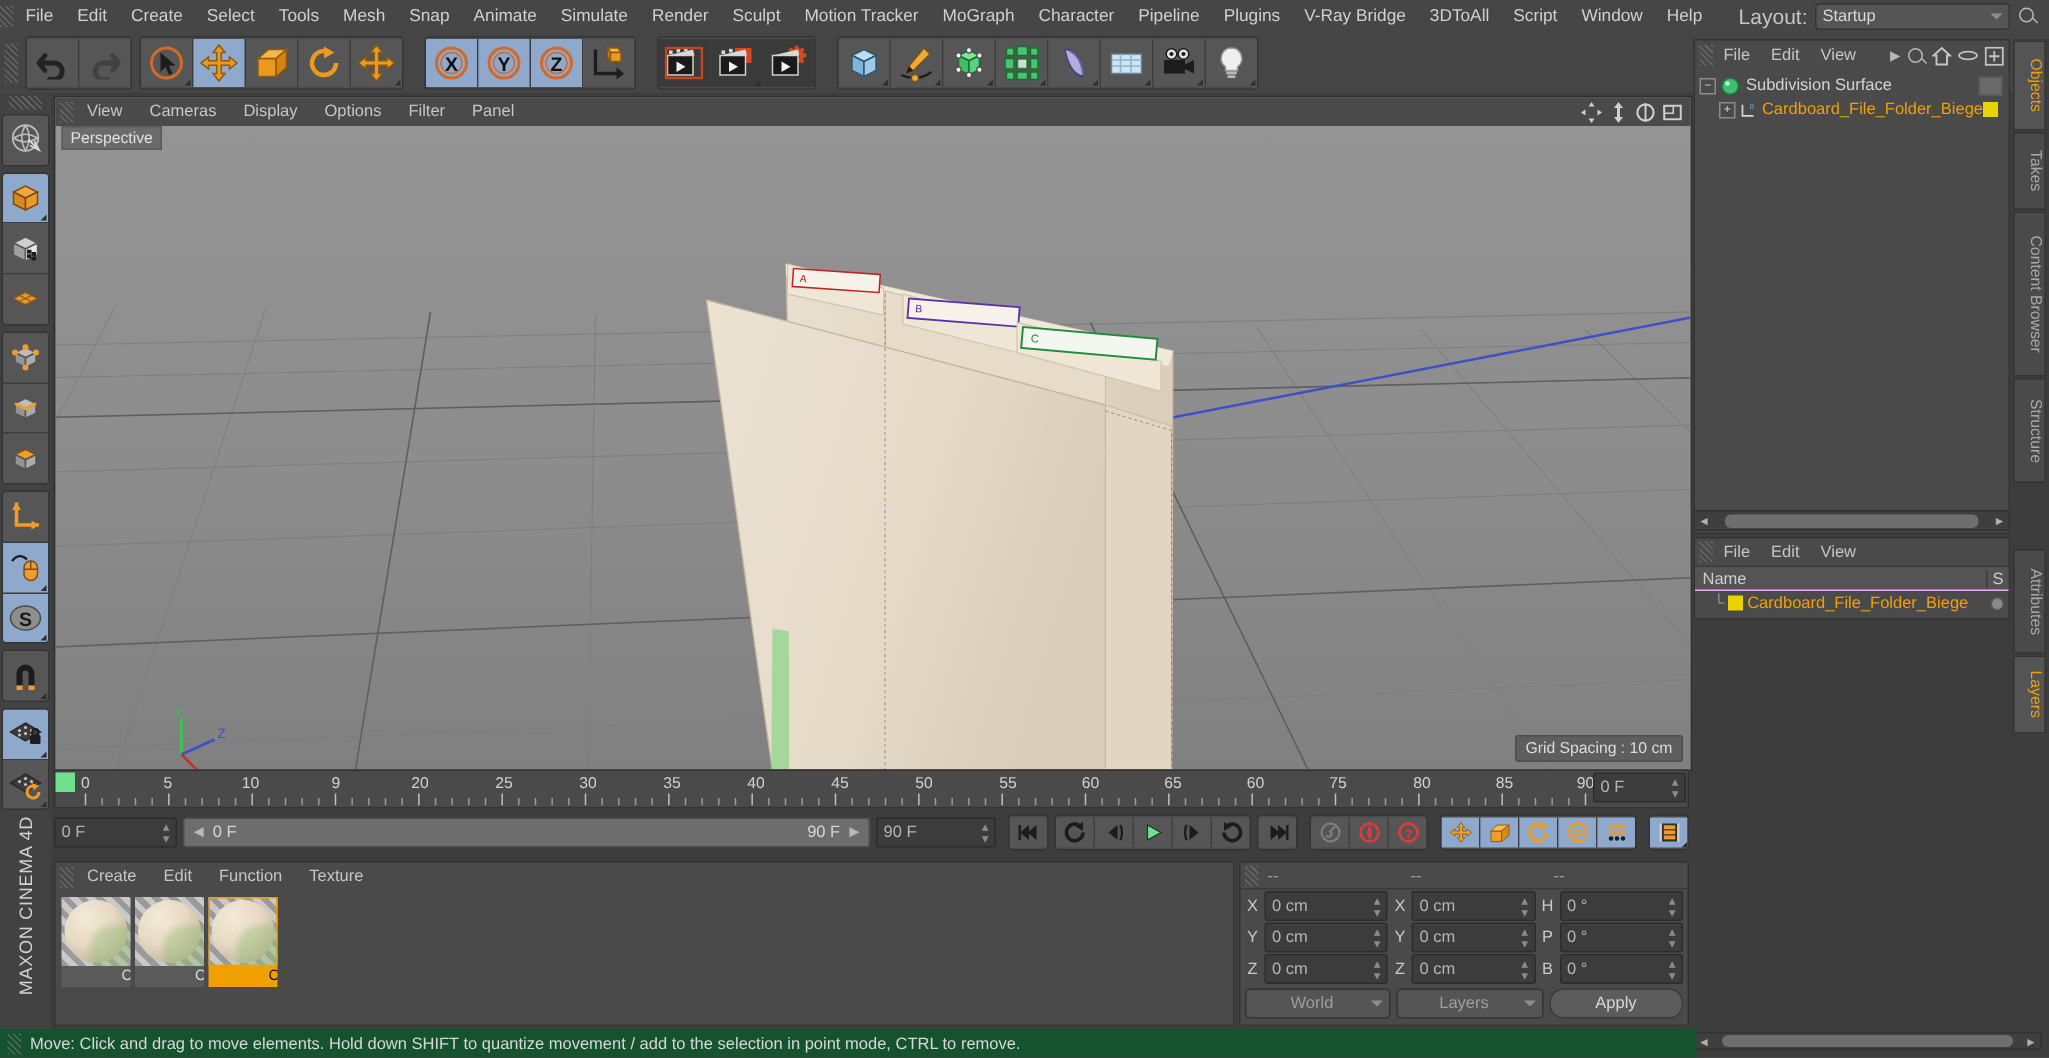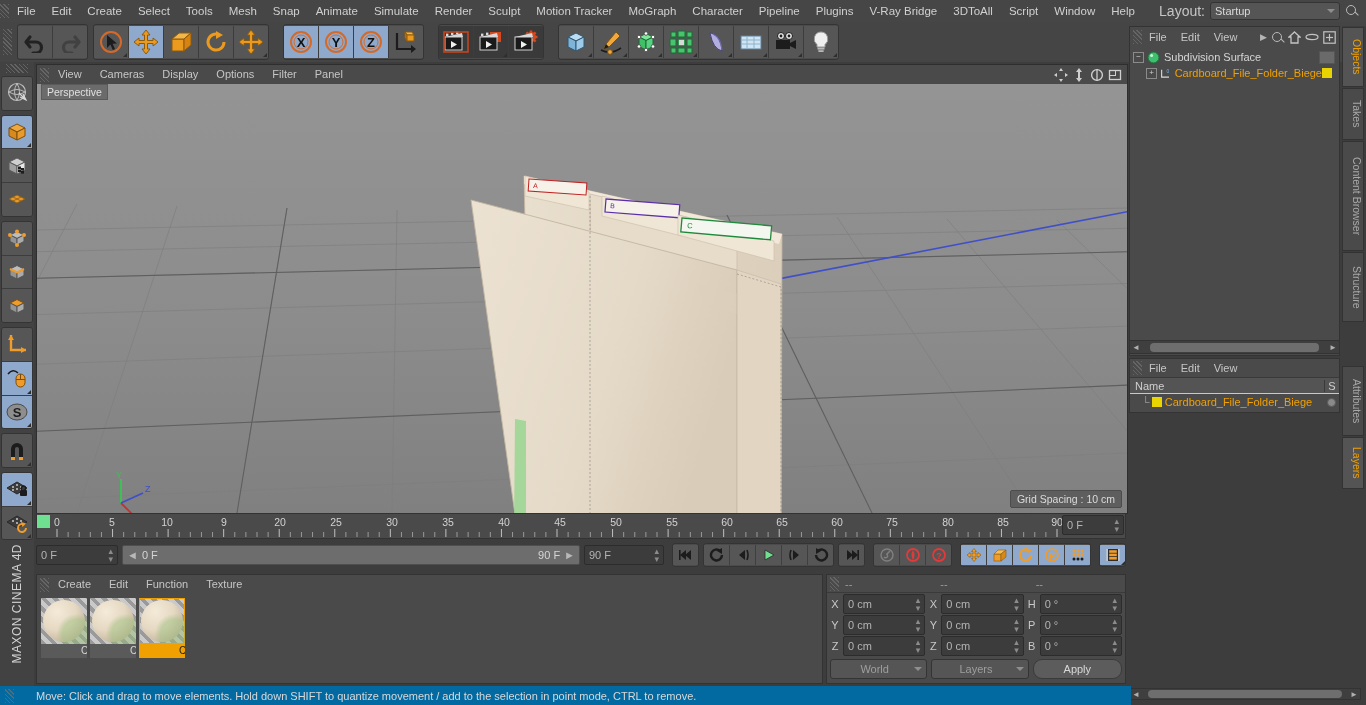--- a/index.html
+++ b/index.html
@@ -157,22 +157,22 @@
   .vtab{width:22px;writing-mode:vertical-rl;text-align:center;font-size:10.5px;padding:6px 0;
     background:#4a4a4a;border:1px solid #333;color:#a9a9a9;margin:1px 0;box-sizing:border-box;}
   .vtab.act{background:#545454;color:#f0a000;}
 
   #rscroll{position:absolute;left:1129px;top:688px;width:232px;height:12px;background:#3f3f3f;
     border:1px solid #333;box-sizing:border-box;display:flex;align-items:center;padding:0 2px;}
   #rscroll .bar{flex:1;height:8px;background:#6e6e6e;border-radius:4px;margin:0 8px;}
   #rscroll .a{color:#b0b0b0;font-size:8px;}
 
   
-  #status{position:absolute;left:0;top:686px;width:1126px;height:19px;background:#0369a1;
-    display:flex;align-items:center;gap:22px;padding-left:5px;}
+  #status{position:absolute;left:0;top:686px;width:1126px;height:19px;background:#14532d;
+    display:flex;align-items:center;gap:6px;padding-left:5px;}
   #status .txt{color:#d8d8d8;font-size:11px;white-space:nowrap;}
 </style>
 </head>
 <body>
 
 <div id="app">
 
   <div id="menubar">
     <div class="gripdots"></div>
     <div class="mi">File</div>

